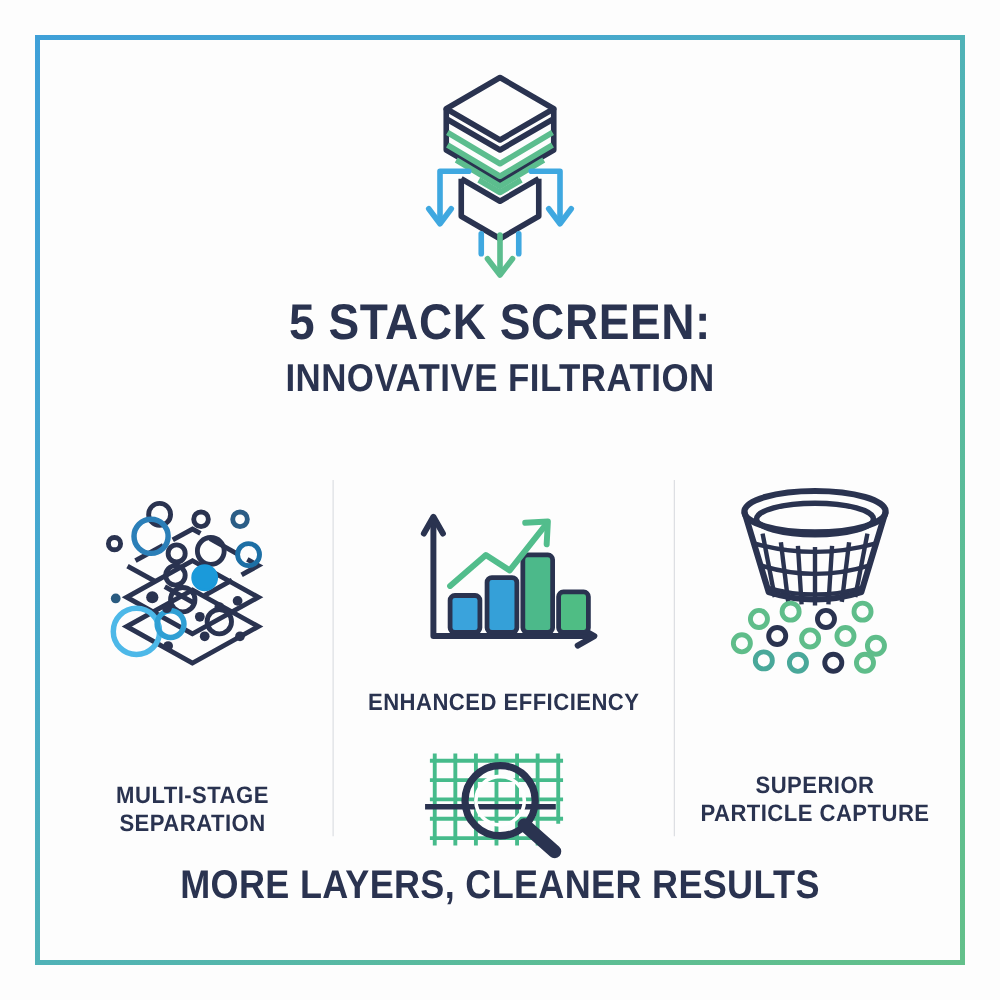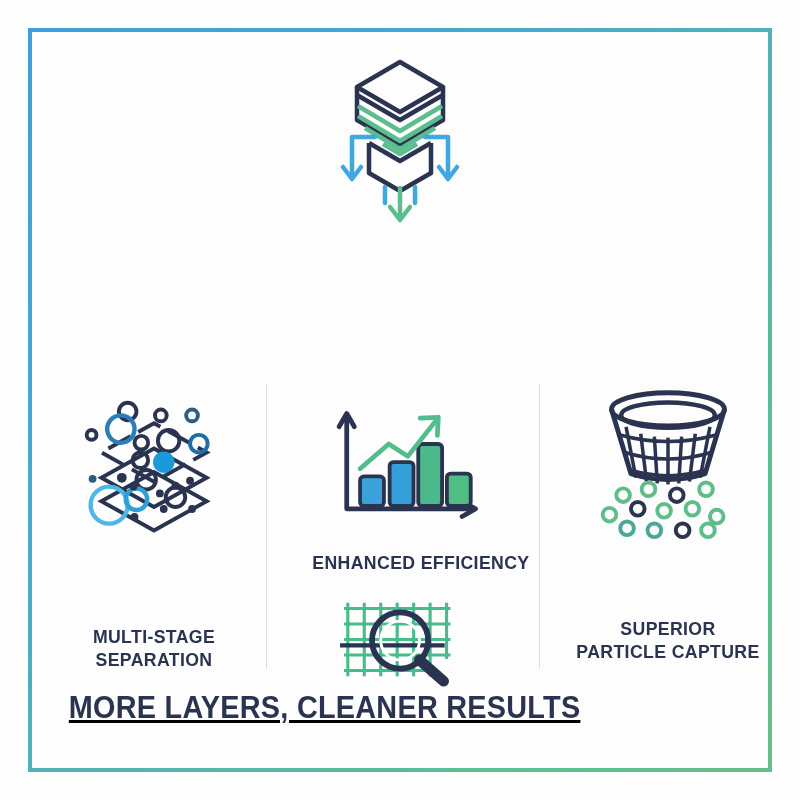--- a/index.html
+++ b/index.html
@@ -69,39 +69,39 @@
   }
   #divider-left{ left:234px; }
   #divider-right{ left:507px; }
 
   
   .col{
     position:absolute;
     text-align:center;
   }
   #col-left{ left:10px; top:360px; width:224px; }
-  #col-right{ left:524px; top:352px; width:224px;text-align:center; }
-  #col-center{ left:235px; top:352px; width:272px;text-align:right; }
+  #col-right{ left:508px; top:352px; width:224px;text-align:center; }
+  #col-center{ left:235px; top:352px; width:272px; }
 
   .col-icon{ display:flex;justify-content:center;align-items:center; }
   .cap{
     font-size:19px;
     font-weight:bold;
     letter-spacing:0.4px;
     color:#2a3350;
     line-height:1.2;
     transform:scaleX(0.93);
   }
 
   
   #banner{
     position:absolute;
     left:0;right:0;
     bottom:42px;
-    text-decoration:underline;
+    text-align:center;
   }
   .banner-text{
     font-size:32px;
     font-weight:bold;
     letter-spacing:0.3px;
     color:#2a3350;
     transform:scaleX(0.9);
   }
 </style>
 </head>
@@ -136,20 +136,24 @@
           <path d="M114 113 L123 125 L132 113" fill="none" stroke="#3fa8e0" stroke-width="4.5" stroke-linejoin="round" stroke-linecap="round"></path>
 
           <path d="M60 133 L60 149" fill="none" stroke="#3fa8e0" stroke-width="4.5" stroke-linecap="round"></path>
           <path d="M90 133 L90 149" fill="none" stroke="#3fa8e0" stroke-width="4.5" stroke-linecap="round"></path>
 
           <path d="M75 134 L75 163" fill="none" stroke="#5cbd8e" stroke-width="4.5" stroke-linecap="round"></path>
           <path d="M65 153 L75 166 L85 153" fill="none" stroke="#5cbd8e" stroke-width="4.5" stroke-linejoin="round" stroke-linecap="round"></path>
         </svg>
       </div>
 
+      <div id="title-block">
+        <div class="title-main">5 STACK SCREEN:</div>
+        <div class="title-sub">INNOVATIVE FILTRATION</div>
+      </div>
 
       <div class="divider" id="divider-left"></div>
       <div class="divider" id="divider-right"></div>
 
       <div class="col" id="col-left">
         <div class="col-icon">
           <svg viewBox="0 0 180 160" width="176" height="156">
 
             <path d="M90 142 L36 112 L90 82 L144 112 Z" fill="none" stroke="#2a3350" stroke-width="4"></path>
 

